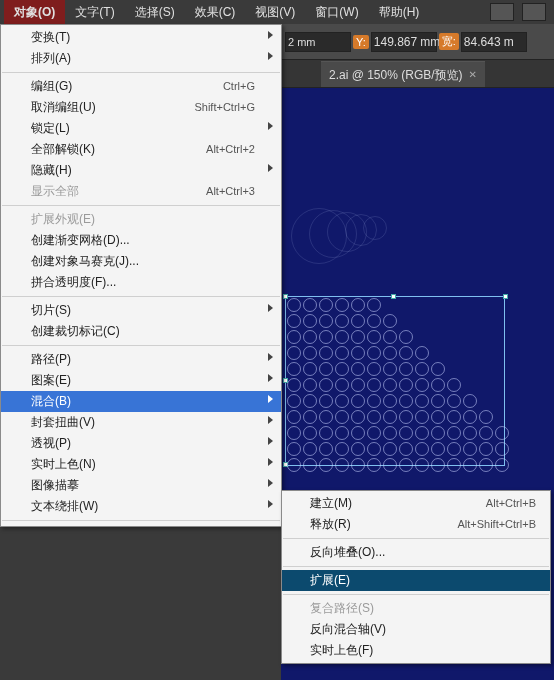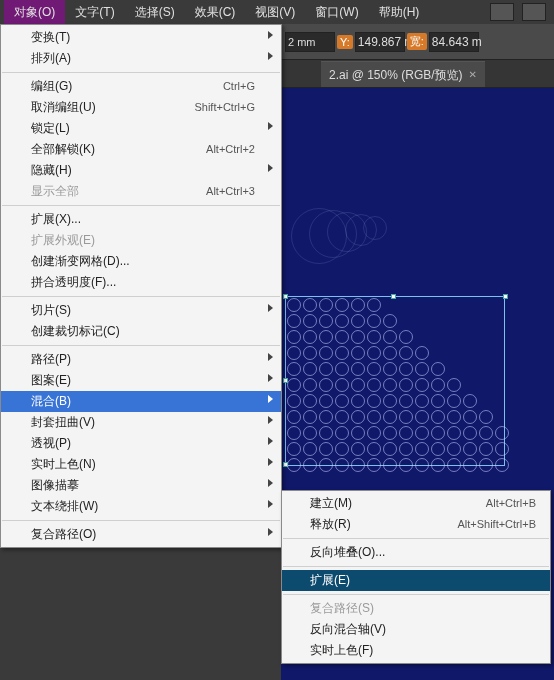--- a/index.html
+++ b/index.html
@@ -1,25 +1,25 @@
 <!DOCTYPE html>
 <html><head>
 <meta charset="utf-8">
 <style>
 * { margin: 0; padding: 0; box-sizing: border-box; font-family: "Microsoft YaHei", Arial, sans-serif; font-size: 12px; }
 body { width: 554px; height: 680px; background: #3a3a3a; color: #ccc; overflow: hidden; position: relative; }
 .menubar { height: 24px; background: #3a3a3a; display: flex; align-items: center; padding: 0 4px; }
 .menubar .mitem { padding: 0 10px; height: 24px; line-height: 24px; color: #e0e0e0; cursor: default; }
-.menubar .mitem.active { background: #701a75; }
+.menubar .mitem.active { background: #7f1d1d; font-weight: bold; }
 .menubar .spacer { flex: 1; }
 .menubar .ticon { width: 24px; height: 18px; margin: 0 4px; background: #555; border: 1px solid #222; }
 .toolbar { position: absolute; top: 24px; left: 281px; right: 0; height: 36px; background: #4a4a4a; display: flex; align-items: center; padding: 0 4px; border-bottom: 1px solid #222; }
 .toolbar .lbl { font-size: 11px; color: #bbb; margin: 0 2px; padding: 1px 3px; }
 .toolbar .lbl.orange { background: #d67a2a; color: #fff; border-radius: 2px; }
-.toolbar .val { width: 50px; height: 20px; background: #2a2a2a; border: 1px solid #222; color: #ddd; font-size: 11px; padding: 0 2px; display: inline-flex; align-items: center; }
+.toolbar .val { width: 66px; height: 20px; background: #2a2a2a; border: 1px solid #222; color: #ddd; font-size: 11px; padding: 0 2px; display: inline-flex; align-items: center; }
 .tabbar { position: absolute; top: 60px; left: 281px; right: 0; height: 28px; background: #353535; display: flex; align-items: flex-end; border-bottom: 1px solid #222; }
 .tabbar .tabpre { width: 36px; height: 26px; background: #353535; }
 .tabbar .tab { height: 26px; line-height: 26px; padding: 0 8px; background: #4a4a4a; color: #ddd; font-size: 11px; border-top: 1px solid #555; margin-left: 4px; display: flex; align-items: center; }
 .tabbar .tab .x { margin-left: 6px; color: #aaa; font-size: 10px; }
 .canvas { position: absolute; top: 88px; left: 281px; right: 0; bottom: 0; background: #10186a; overflow: hidden; }
 .canvas .sel { position: absolute; top: 208px; left: 4px; width: 220px; height: 170px; border: 1px solid #7fbff0; }
 .canvas .handle { position: absolute; width: 5px; height: 5px; background: #fff; border: 1px solid #4aa; }
 .canvas .circ { position: absolute; border: 1px solid rgba(200,210,255,0.55); border-radius: 50%; }
 .menu1 { position: absolute; top: 24px; left: 0; width: 282px; background: #f4f4f4; border: 1px solid #8a8a8a; box-shadow: 2px 2px 4px rgba(0,0,0,0.4); padding: 2px 0; }
 .menu1 .row { height: 21px; line-height: 21px; padding: 0 26px 0 30px; color: #222; display: flex; justify-content: space-between; align-items: center; position: relative; }
@@ -231,30 +231,30 @@
       </div>
       <div class="row">
         <span>隐藏(H)</span>
         <span class="arrow"></span>
       </div>
       <div class="row disabled">
         <span>显示全部</span>
         <span class="shk">Alt+Ctrl+3</span>
       </div>
       <div class="sep"></div>
-      <div class="row">
-        <span>扩展(X)...</span>
-      </div>
       <div class="row disabled">
         <span>扩展外观(E)</span>
       </div>
       <div class="row">
         <span>创建渐变网格(D)...</span>
       </div>
       <div class="row">
+        <span>创建对象马赛克(J)...</span>
+      </div>
+      <div class="row">
         <span>拼合透明度(F)...</span>
       </div>
       <div class="sep"></div>
       <div class="row">
         <span>切片(S)</span>
         <span class="arrow"></span>
       </div>
       <div class="row">
         <span>创建裁切标记(C)</span>
       </div>
@@ -285,24 +285,20 @@
       </div>
       <div class="row">
         <span>图像描摹</span>
         <span class="arrow"></span>
       </div>
       <div class="row">
         <span>文本绕排(W)</span>
         <span class="arrow"></span>
       </div>
       <div class="sep"></div>
-      <div class="row">
-        <span>复合路径(O)</span>
-        <span class="arrow"></span>
-      </div>
     </div>
 </div>
 
 <div class="menu2">
   <div id="m2">
       <div class="row">
         <span>建立(M)</span>
         <span class="shk">Alt+Ctrl+B</span>
       </div>
       <div class="row">

